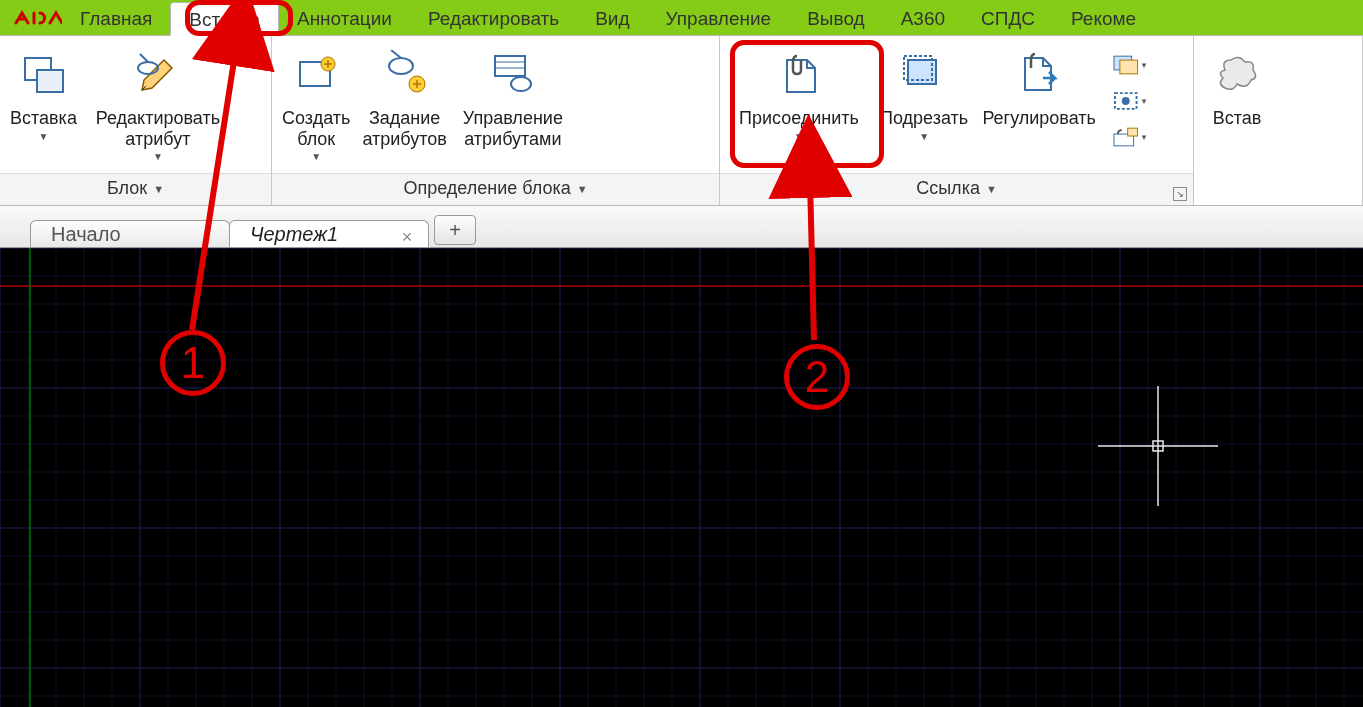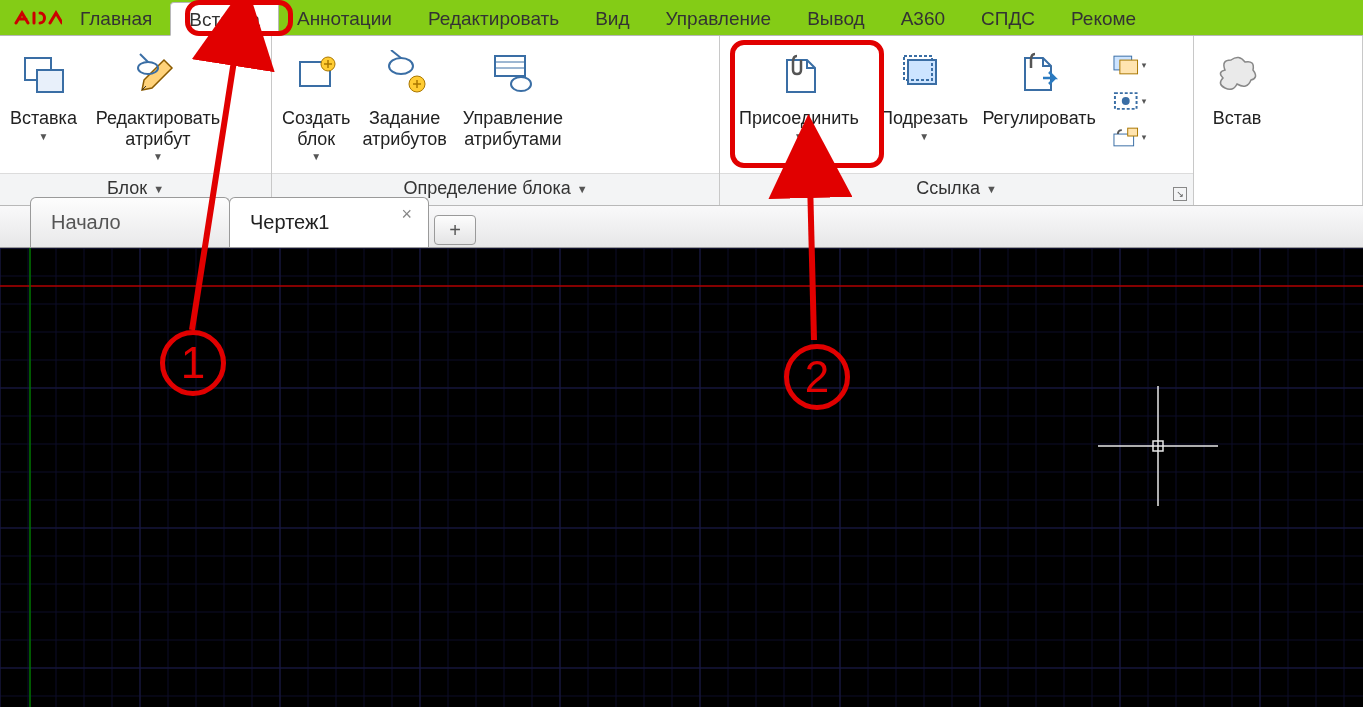--- a/index.html
+++ b/index.html
@@ -41,27 +41,27 @@
   .bigbtn .lbl { line-height: 1.15; white-space: pre; }
   .smallcol { display:flex; flex-direction:column; gap:10px; padding:10px 8px 0 8px; }
   .smallbtn { width:34px; height:26px; display:flex; align-items:center; justify-content:center; }
   .dialog-launcher { position:absolute; right:6px; bottom:4px; width:14px; height:14px;
     border:1px solid #888; font-size:9px; color:#555; display:flex; align-items:center; justify-content:center;}
   .doc-tabs {
     height: 42px; background: linear-gradient(#f9f9fa,#e7e7e8); display:flex; align-items:flex-end;
     border-bottom:1px solid #9a9a9a; padding-left:30px; gap:0;
   }
   .doc-tab {
-    height:50px; min-width:200px; padding:0 50px 0 20px;
+    height:27px; min-width:200px; padding:0 50px 0 20px;
     border:1px solid #9a9a9a; border-bottom:none; border-radius:6px 6px 0 0;
     background:linear-gradient(#fdfdfd,#e9e9ea);
     display:flex; align-items:center; font-size:20px; color:#555; position:relative;
     margin-right:-1px;
   }
-  .doc-tab.active { background:#fff; color:#222; z-index:2; }
+  .doc-tab.active { background:#fff; color:#222; z-index:2;font-style:italic; }
   .doc-tab .close { position:absolute; right:16px; top:6px; color:#888; font-size:18px; }
   .doc-add {
     width:42px; height:30px; border:1px solid #9a9a9a; border-radius:4px;
     background:linear-gradient(#fdfdfd,#e4e4e5); display:flex; align-items:center; justify-content:center;
     font-size:20px; color:#555; margin-left:6px; margin-bottom:2px;
   }
   .canvas {
     position:relative; height: calc(707px - 36px - 170px - 42px); background:#000;
     overflow:hidden;
   }

